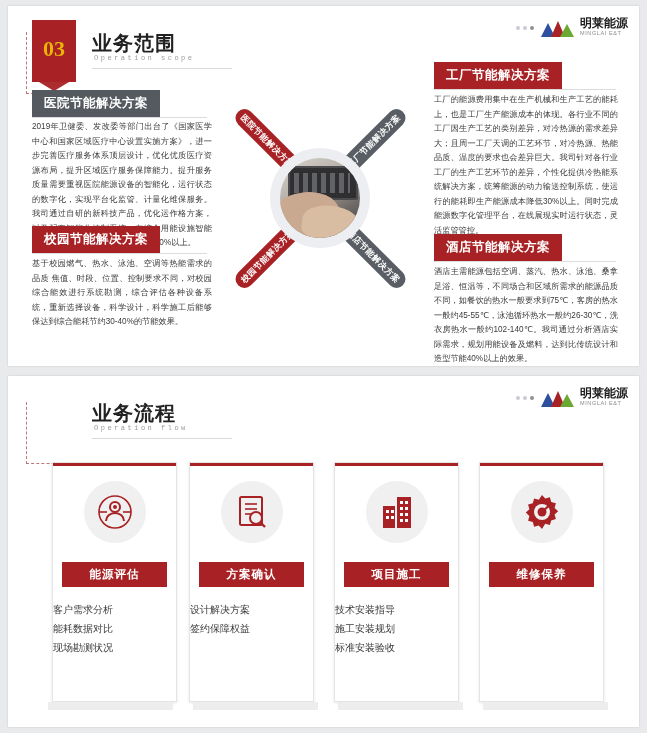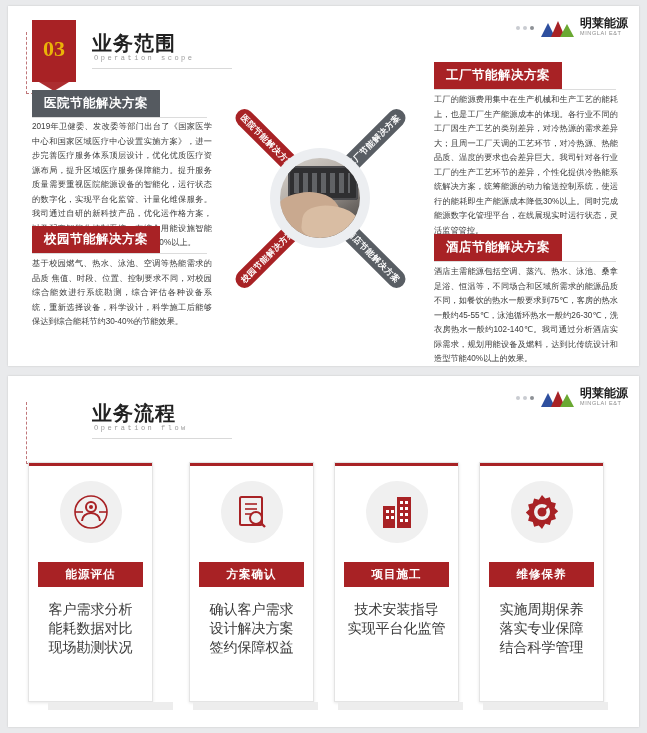--- a/index.html
+++ b/index.html
@@ -183,22 +183,21 @@
   }
   .card-label {
     position: absolute; left: 9px; right: 9px; top: 99px;
     height: 25px; line-height: 25px;
     background: #a82225; color: #fff;
     font-size: 11.5px; font-weight: bold;
     text-align: center; letter-spacing: 1px;
   }
   .card-list {
     position: absolute; left: 0; right: 0; top: 137px;
-    text-align: center;
-    font-size: 14px;
+    font-size: 10px;
     color: #3b3b3b;
     line-height: 19px;
   }
   .card-shadow-strip {
     position: absolute;
     top: 326px;
     width: 125px; height: 8px;
     background: #ededed;
   }
 </style>
@@ -283,21 +282,21 @@
           <polygon points="10,18 17,2 24,18" fill="#a82225"></polygon>
           <polygon points="19,18 26,5 33,18" fill="#6aa832"></polygon>
         </svg>
       </div>
       <div>
         <div class="logo-text-cn">明莱能源</div>
         <div class="logo-text-en">MINGLAI E&amp;T</div>
       </div>
     </div>
 
-    <div class="card" style="left:20px;padding-left:28px;">
+    <div class="card" style="left:44px;padding-left:28px;">
       <div class="card-icon-wrap">
         <svg width="40" height="40" viewBox="0 0 40 40">
           <circle cx="20" cy="20" r="16" fill="none" stroke="#a82225" stroke-width="1.6"></circle>
           <circle cx="20" cy="15" r="5" fill="none" stroke="#a82225" stroke-width="2"></circle>
           <path d="M11 29 a9 8 0 0 1 18 0" fill="none" stroke="#a82225" stroke-width="2"></path>
           <circle cx="20" cy="15" r="2" fill="#a82225"></circle>
           <line x1="4" y1="20" x2="12" y2="20" stroke="#a82225" stroke-width="1.6"></line>
           <line x1="28" y1="20" x2="36" y2="20" stroke="#a82225" stroke-width="1.6"></line>
         </svg>
       </div>
@@ -316,21 +315,20 @@
           <rect x="8" y="5" width="22" height="28" rx="1.5" fill="none" stroke="#a82225" stroke-width="2"></rect>
           <line x1="13" y1="12" x2="25" y2="12" stroke="#a82225" stroke-width="1.6"></line>
           <line x1="13" y1="17" x2="25" y2="17" stroke="#a82225" stroke-width="1.6"></line>
           <line x1="13" y1="22" x2="20" y2="22" stroke="#a82225" stroke-width="1.6"></line>
           <circle cx="24" cy="26" r="6" fill="#f0f0f0" stroke="#a82225" stroke-width="2"></circle>
           <line x1="28" y1="30" x2="33" y2="35" stroke="#a82225" stroke-width="2.4"></line>
         </svg>
       </div>
       <div class="card-label">方案确认</div>
       <div class="card-list">
-        <div>确认客户需求</div>
         <div>设计解决方案</div>
         <div>签约保障权益</div>
       </div>
     </div>
     <div class="card-shadow-strip" style="left:185px;"></div>
 
     <div class="card" style="left:326px;">
       <div class="card-icon-wrap">
         <svg width="40" height="40" viewBox="0 0 40 40">
           <rect x="6" y="14" width="12" height="22" fill="#a82225"></rect>
@@ -345,37 +343,33 @@
           <rect x="28" y="15" width="3" height="3" fill="#fff"></rect>
           <rect x="23" y="21" width="3" height="3" fill="#fff"></rect>
           <rect x="28" y="21" width="3" height="3" fill="#fff"></rect>
           <rect x="23" y="27" width="3" height="3" fill="#fff"></rect>
           <rect x="28" y="27" width="3" height="3" fill="#fff"></rect>
         </svg>
       </div>
       <div class="card-label">项目施工</div>
       <div class="card-list">
         <div>技术安装指导</div>
-        <div>实现平台化监管</div>
+        <div>施工安装规划</div>
+        <div>标准安装验收</div>
       </div>
     </div>
     <div class="card-shadow-strip" style="left:330px;"></div>
 
     <div class="card" style="left:471px;">
       <div class="card-icon-wrap">
         <svg width="40" height="40" viewBox="0 0 40 40">
           <path d="M20 3 l3.2 3.6 4.7-1.3 1.3 4.7 4.7 1.3-1.3 4.7 3.6 3.2-3.6 3.2 1.3 4.7-4.7 1.3-1.3 4.7-4.7-1.3L20 37l-3.2-3.6-4.7 1.3-1.3-4.7-4.7-1.3 1.3-4.7L3.8 20.4l3.6-3.2-1.3-4.7 4.7-1.3 1.3-4.7 4.7 1.3z" fill="#a82225"></path>
           <circle cx="20" cy="20" r="8" fill="#f0f0f0"></circle>
           <circle cx="20" cy="20" r="4.5" fill="#a82225"></circle>
           <path d="M21 19 l9-8" stroke="#a82225" stroke-width="2.2" fill="none"></path>
         </svg>
       </div>
       <div class="card-label">维修保养</div>
-      <div class="card-list">
-        <div>实施周期保养</div>
-        <div>落实专业保障</div>
-        <div>结合科学管理</div>
-      </div>
     </div>
     <div class="card-shadow-strip" style="left:475px;"></div>
 
   </div>
 </div>
 
 </body></html>

